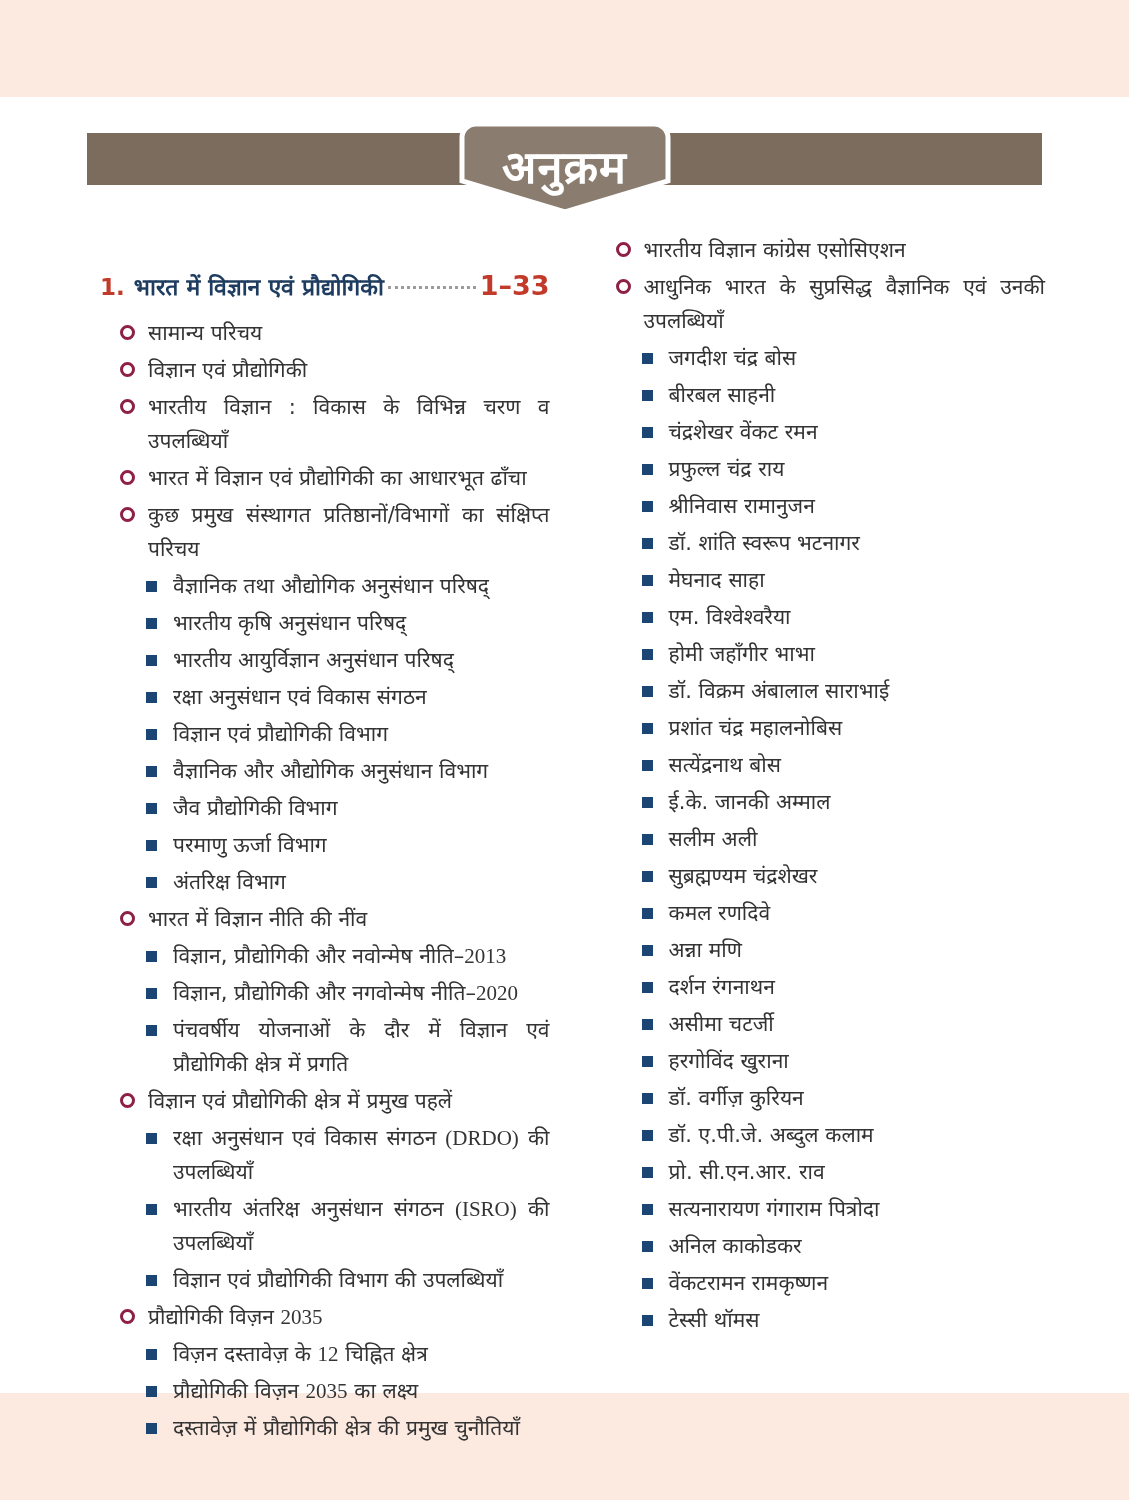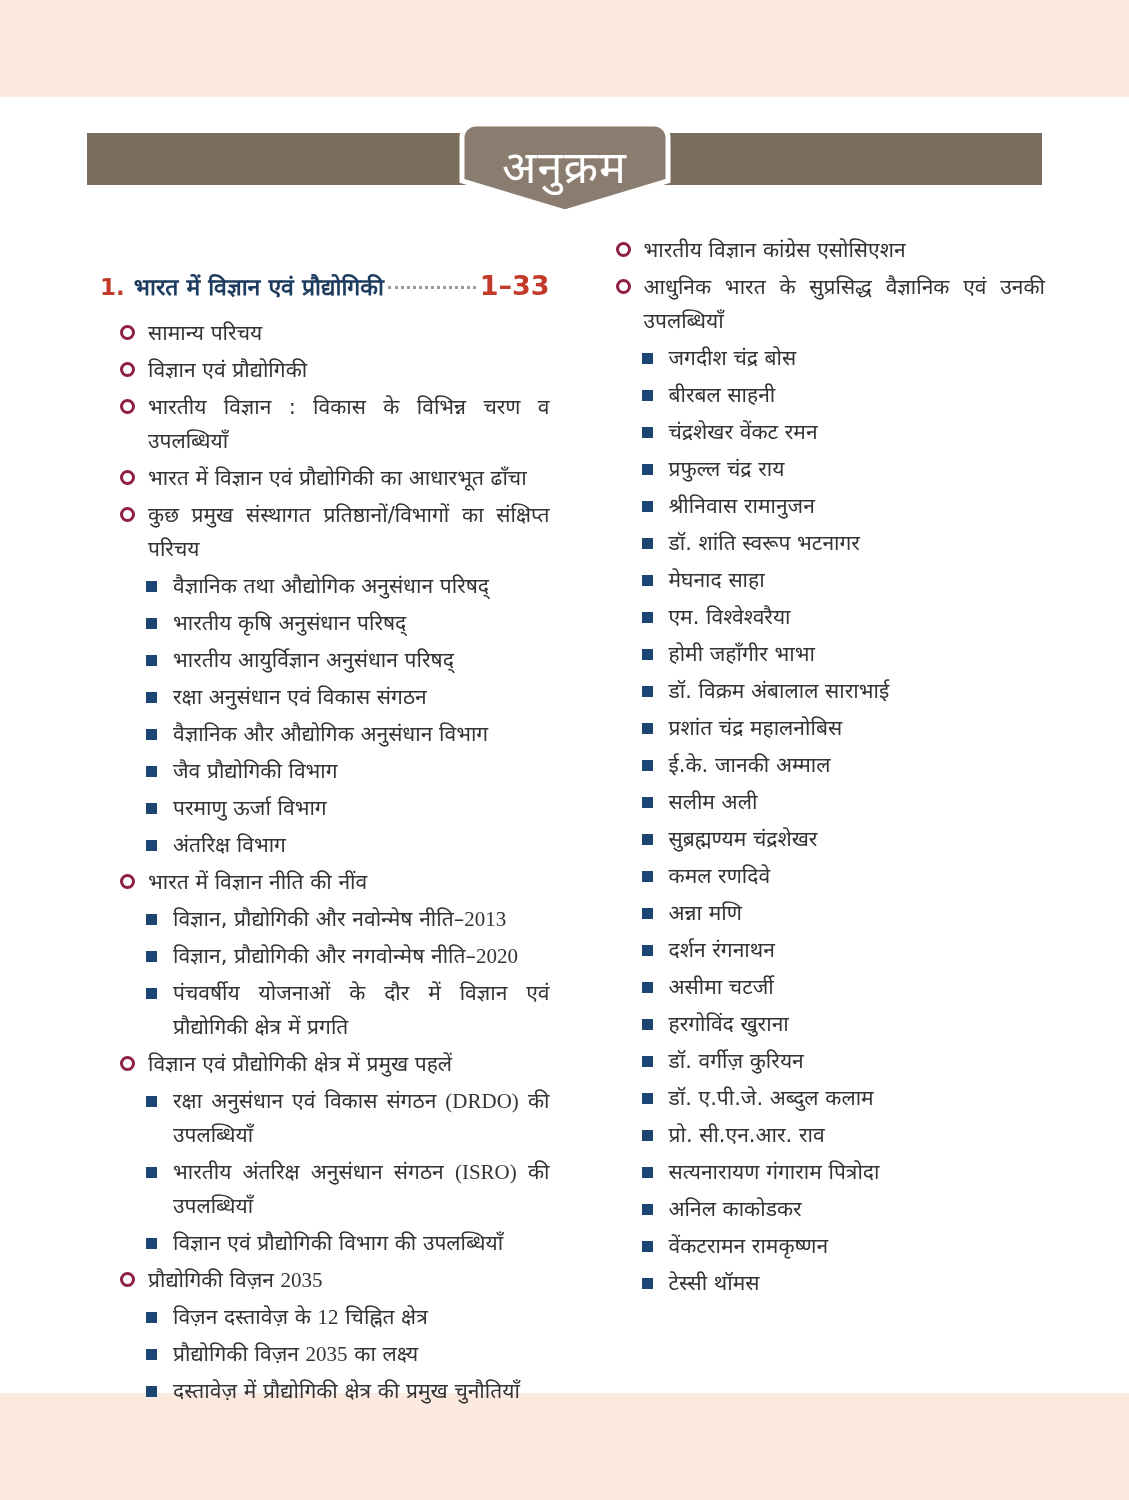--- a/index.html
+++ b/index.html
@@ -22,21 +22,21 @@
   .band{position:absolute;left:0;width:100%;background:var(--pink);}
   .band.top{top:0;height:97px;}
   .band.bottom{top:1393px;height:107px;}
 
   
   .banner{position:absolute;left:87px;width:955px;top:121px;height:100px;}
   .banner-bar{position:absolute;left:0;top:12px;width:100%;height:52px;background:var(--bar-brown);}
   .banner-badge{position:absolute;left:50%;top:0;transform:translateX(-50%);width:212px;height:94px;}
   .banner-title{
     position:absolute;left:50%;top:14px;transform:translateX(-50%);
-    color:#ffffff;font-size:45px;font-weight:normal;letter-spacing:1px;white-space:nowrap;
+    color:#ffffff;font-size:45px;font-weight:bold;letter-spacing:1px;white-space:nowrap;
   }
 
   
   .toc{position:absolute;top:233px;left:100px;right:84px;display:flex;gap:46px;}
   .col{flex:1;min-width:0;}
 
   .item{display:flex;align-items:flex-start;margin-bottom:3px;line-height:34px;font-size:21px;color:var(--body);}
   .item .item-text{flex:1;text-align:justify;}
   .item.circle{margin-left:20px;}
   .item.square{margin-left:46px;}
@@ -105,20 +105,24 @@
       <div class="item square">
         <span class="bullet square-bullet"></span>
         <span class="item-text">भारतीय आयुर्विज्ञान अनुसंधान परिषद्</span>
       </div>
       <div class="item square">
         <span class="bullet square-bullet"></span>
         <span class="item-text">रक्षा अनुसंधान एवं विकास संगठन</span>
       </div>
       <div class="item square">
         <span class="bullet square-bullet"></span>
+        <span class="item-text">विज्ञान एवं प्रौद्योगिकी विभाग</span>
+      </div>
+      <div class="item square">
+        <span class="bullet square-bullet"></span>
         <span class="item-text">वैज्ञानिक और औद्योगिक अनुसंधान विभाग</span>
       </div>
       <div class="item square">
         <span class="bullet square-bullet"></span>
         <span class="item-text">जैव प्रौद्योगिकी विभाग</span>
       </div>
       <div class="item square">
         <span class="bullet square-bullet"></span>
         <span class="item-text">परमाणु ऊर्जा विभाग</span>
       </div>
@@ -223,20 +227,24 @@
       <div class="item square">
         <span class="bullet square-bullet"></span>
         <span class="item-text">डॉ. विक्रम अंबालाल साराभाई</span>
       </div>
       <div class="item square">
         <span class="bullet square-bullet"></span>
         <span class="item-text">प्रशांत चंद्र महालनोबिस</span>
       </div>
       <div class="item square">
         <span class="bullet square-bullet"></span>
+        <span class="item-text">सत्येंद्रनाथ बोस</span>
+      </div>
+      <div class="item square">
+        <span class="bullet square-bullet"></span>
         <span class="item-text">ई.के. जानकी अम्माल</span>
       </div>
       <div class="item square">
         <span class="bullet square-bullet"></span>
         <span class="item-text">सलीम अली</span>
       </div>
       <div class="item square">
         <span class="bullet square-bullet"></span>
         <span class="item-text">सुब्रह्मण्यम चंद्रशेखर</span>
       </div>

